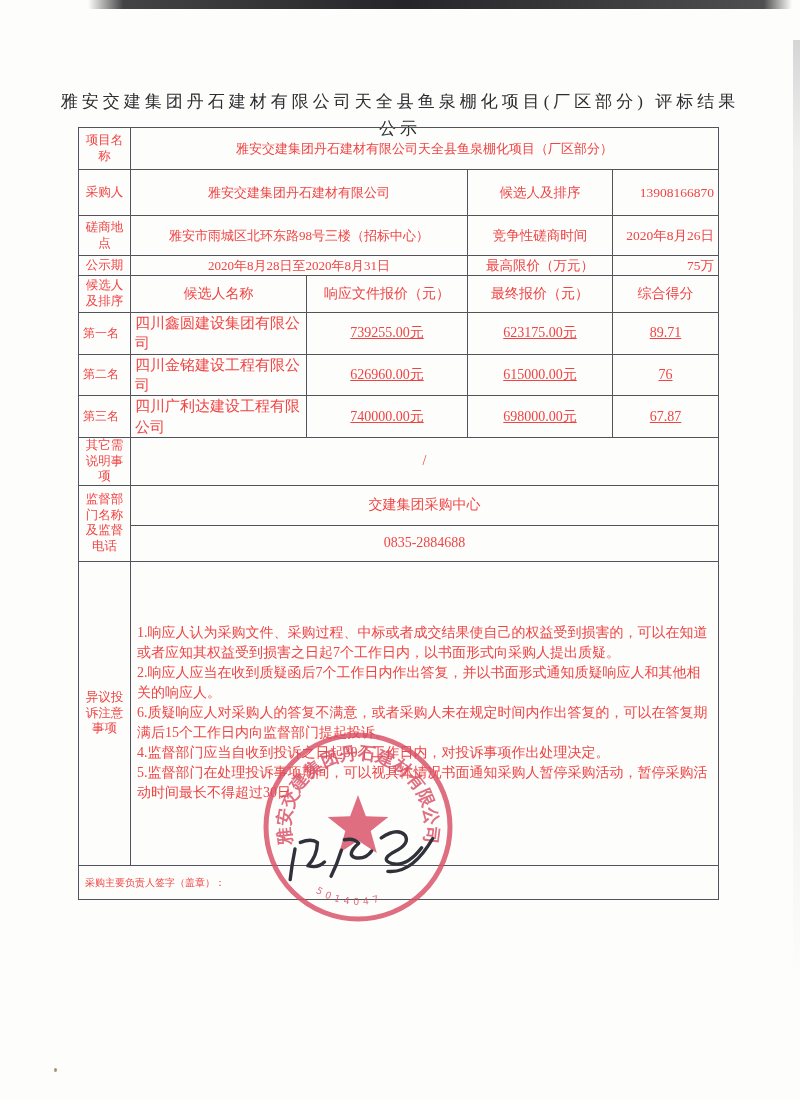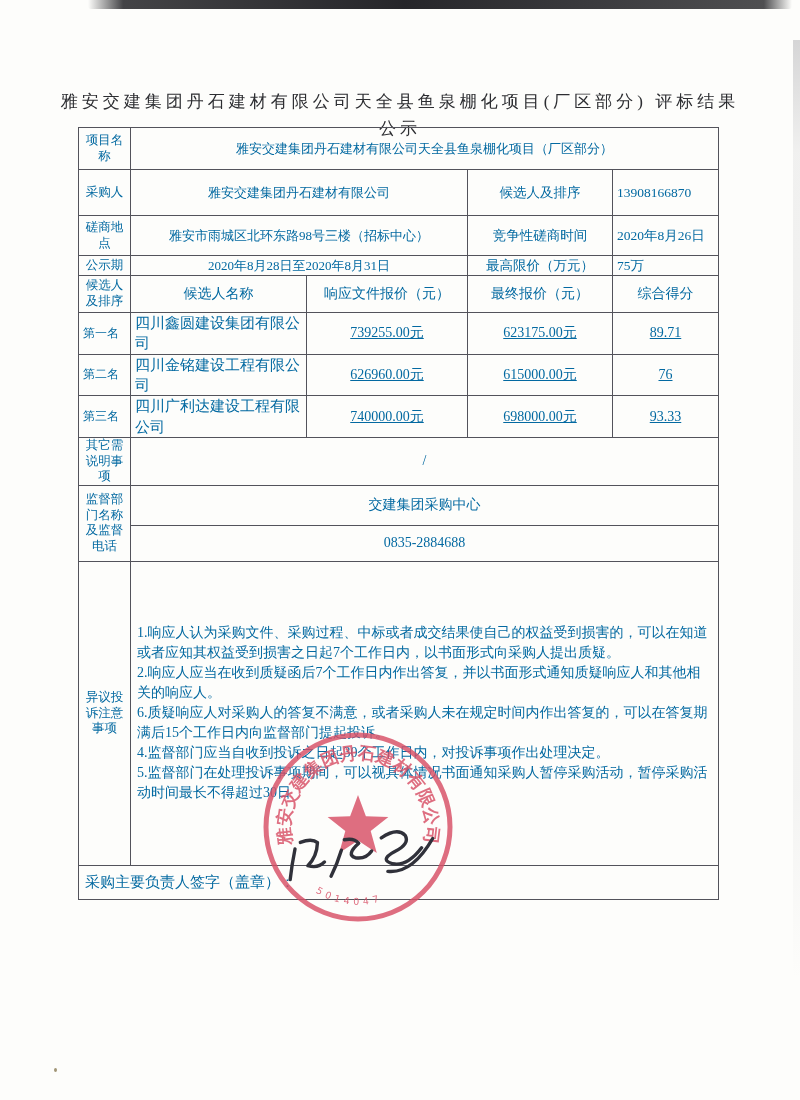--- a/index.html
+++ b/index.html
@@ -23,42 +23,42 @@
 
   .doc-title{
     position:absolute;top:70px;left:58px;width:684px;
     text-align:center;font-size:17px;font-weight:400;letter-spacing:4px;
     line-height:1.6;color:#2c2d31;margin-top:18px;
   }
 
   table.sheet{
     position:absolute;left:78px;top:127px;width:640px;
     border-collapse:collapse;table-layout:fixed;
-    font-size:13px;color:#0369a1;border-radius:22px;
+    font-size:13px;color:#ef4444;border-radius:22px;
   }
   table.sheet td{
     border:1.8px solid #53535b;
     padding:0 4px;overflow:hidden;
   }
   td.lab{text-align:center;padding:0;font-size:12.5px;line-height:1.25;}
   td.labL{text-align:left;padding-left:4px;font-size:12px;}
   td.val{text-align:center;padding-left:6px;font-size:13px;}
   td.hc {text-align:center;font-size:13.5px;}
-  td.cv {text-align:left;font-size:13.5px;}
+  td.cv {text-align:right;font-size:13.5px;}
   td.name{text-align:left;padding-left:5px;padding-right:18px;font-size:15px;line-height:1.35;}
   td.num{text-align:center;font-size:14px;text-decoration:underline;}
   td.cen{text-align:center;font-size:14px;}
   tr.trA td{height:41px;} tr.trB td{height:45px;} tr.trC td{height:39px;}
   tr.trD td{height:19px;} tr.trE td{height:36px;} tr.trF td{height:40px;}
   tr.trG td{height:40px;} tr.trH td{height:41px;} tr.trI td{height:35px;}
   tr.trJ td{height:39px;} tr.trK td{height:35px;} tr.trL td{height:303px;margin-top:8px;}
   tr.trM td{height:33px;}
   .objection-text{font-size:14px;line-height:20px;text-align:left;padding:0 4px 0 2px;}
   .objection-text div{margin:0;}
-  .sign-label{font-size:15px;padding-left:2px;}
+  .sign-label{font-size:10px;padding-left:2px;}
 
   .stamp{position:absolute;left:257px;top:726px;width:202px;height:202px;opacity:.82;z-index:5;pointer-events:none;}
   .signature{position:absolute;left:286px;top:826px;width:152px;height:58px;z-index:6;pointer-events:none;}
 </style>
 </head>
 <body>
 
 <div class="scan-top-strip"></div>
 <div class="scan-right-smudge"></div>
 <div class="scan-dot"></div>
@@ -115,21 +115,21 @@
     <td class="name">四川金铭建设工程有限公司</td>
     <td class="num">626960.00元</td>
     <td class="num">615000.00元</td>
     <td class="num">76</td>
   </tr>
   <tr class="trH">
     <td class="labL">第三名</td>
     <td class="name">四川广利达建设工程有限公司</td>
     <td class="num">740000.00元</td>
     <td class="num">698000.00元</td>
-    <td class="num">93.33</td>
+    <td class="num">67.87</td>
   </tr>
   <tr class="trI">
     <td class="lab">其它需说明事项</td>
     <td class="cen" colspan="4">/</td>
   </tr>
   <tr class="trJ">
     <td class="lab" rowspan="2">监督部门名称及监督电话</td>
     <td class="cen" colspan="4">交建集团采购中心</td>
   </tr>
   <tr class="trK">

